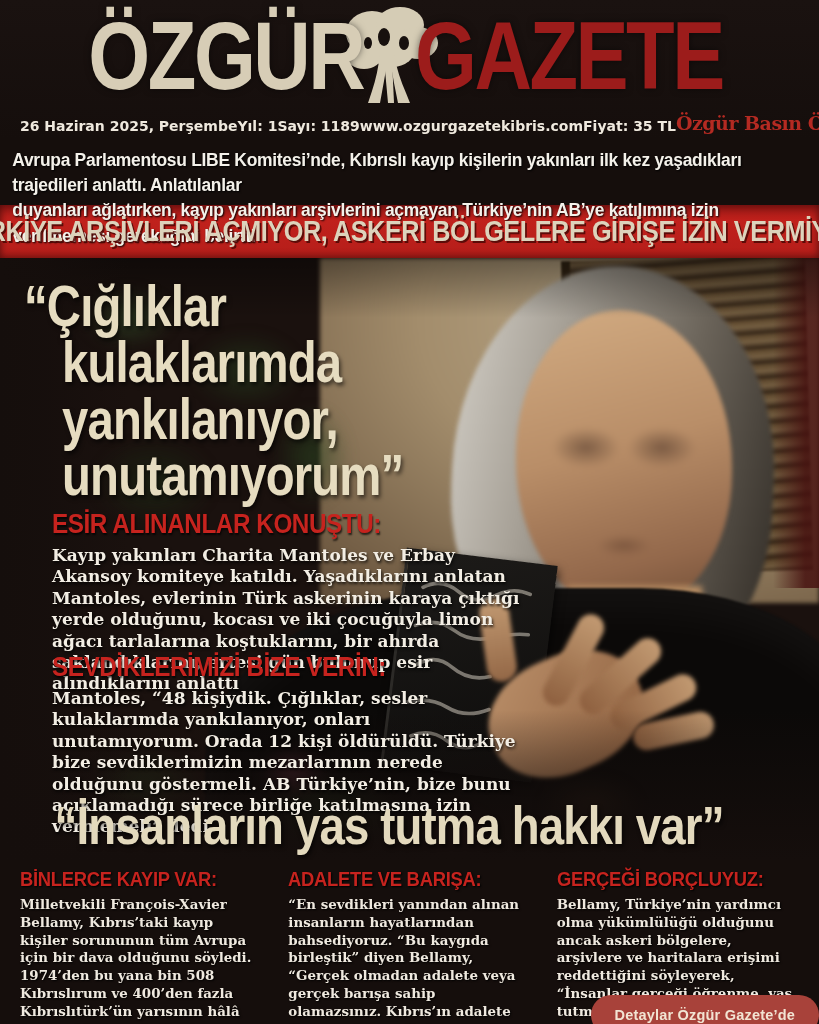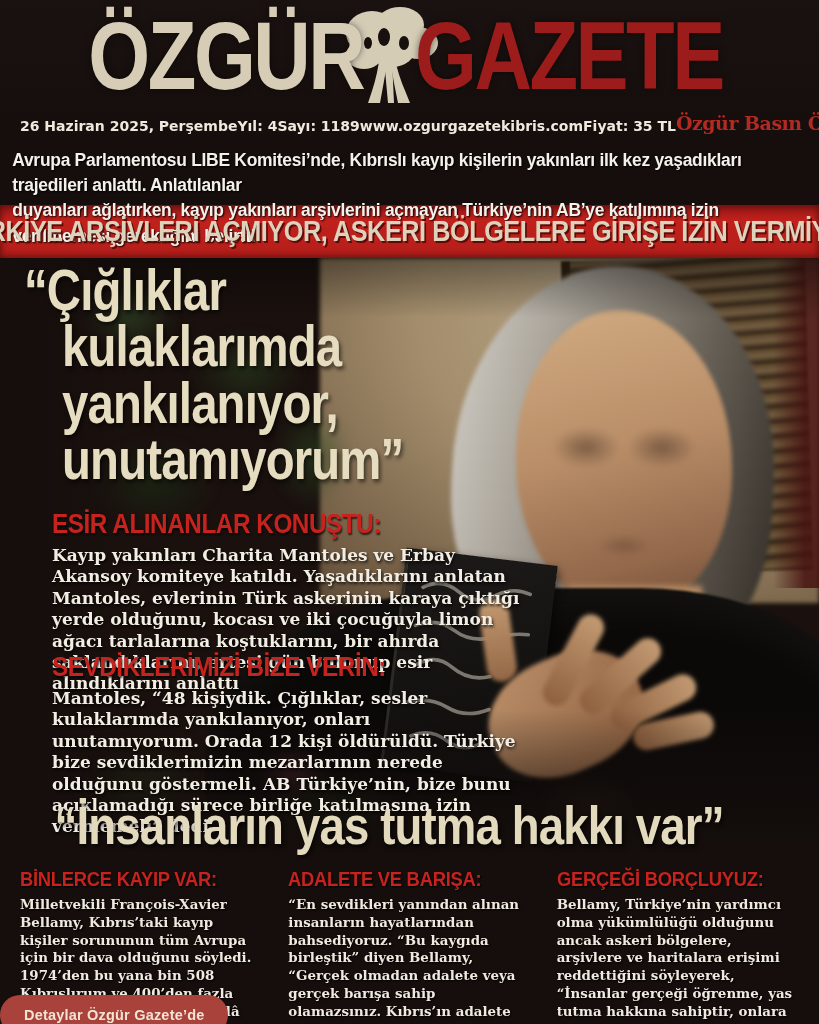--- a/index.html
+++ b/index.html
@@ -115,21 +115,21 @@
       radial-gradient(56px 40px at 62% 86%, #8e3a5a44, transparent 70%),
       radial-gradient(70px 40px at 84% 70%, #3c2a1a66, transparent 70%); }
 
   .vignette { inset:0; z-index:8; pointer-events:none;
     background:
       linear-gradient(to right, #150e0c 0%, #150e0ccc 45px, transparent 130px),
       linear-gradient(to top, #150e0c 0%, #150e0cb3 45px, transparent 150px),
       linear-gradient(to bottom, #00000066, transparent 60px); }
 
   
-  .headline { position:absolute; top:4px; left:24px; padding-left:38px; z-index:10; }
+  .headline { position:absolute; top:20px; left:24px; padding-left:38px; z-index:10; }
   .hl-line {
     font-size:57px; font-weight:bold; color:#e6dcc0; line-height:.99;
     letter-spacing:-1px; white-space:nowrap; transform:scaleX(.83); transform-origin:left;
     text-shadow:2px 3px 5px rgba(0,0,0,.6);
   }
   .hl-line:first-child { margin-left:-38px; }
 
   .article { position:absolute; left:52px; z-index:10; width:476px; }
   .article-1 { top:251px; }
   .article-2 { top:394px; }
@@ -160,21 +160,21 @@
     letter-spacing:-0.3px; transform:scaleX(.92); transform-origin:left;
     text-shadow:1px 1px 2px #000;
   }
   .col-body {
     margin-top:5px; font-family:"DejaVu Serif", serif; font-weight:bold;
     font-size:13.4px; line-height:1.33; color:#efe9df;
     text-shadow:1px 1px 2px #000;
   }
 
   
-  .footer { height:34px; display:flex; justify-content:flex-start; }
+  .footer { height:34px; display:flex; justify-content:flex-end; }
   .pill {
     margin-top:5px; height:40px; background:#a8423a; border:none; cursor:pointer;
     color:#f2e4d3; font-family:"Liberation Sans", sans-serif; font-weight:bold;
     font-size:14.5px; padding:0 24px; border-radius:20px; letter-spacing:.2px;
   }
 </style>
 </head>
 <body>
 
 <header class="masthead">
@@ -194,21 +194,21 @@
       <g fill="#17100e">
         <ellipse cx="50" cy="34" rx="6" ry="9"></ellipse>
         <ellipse cx="70" cy="40" rx="5" ry="7"></ellipse>
         <ellipse cx="34" cy="40" rx="4" ry="6"></ellipse>
       </g>
     </svg>
     <span class="mast-word mast-right">GAZETE</span>
   </div>
   <div class="info-row">
     <span>26 Haziran 2025, Perşembe</span>
-    <span>Yıl: 4</span>
+    <span>Yıl: 1</span>
     <span>Sayı: 1189</span>
     <span>www.ozgurgazetekibris.com</span>
     <span>Fiyat: 35 TL</span>
     <span class="info-slogan">Özgür Basın Özgür Toplum</span>
   </div>
 </header>
 
 <section class="intro">
   <div class="intro-line">Avrupa Parlamentosu LIBE Komitesi’nde, Kıbrıslı kayıp kişilerin yakınları ilk kez yaşadıkları trajedileri anlattı. Anlatılanlar</div>
   <div class="intro-line">duyanları ağlatırken, kayıp yakınları arşivlerini açmayan Türkiye’nin AB’ye katılımına izin verilmemesi gerektiğini belirtti</div>

